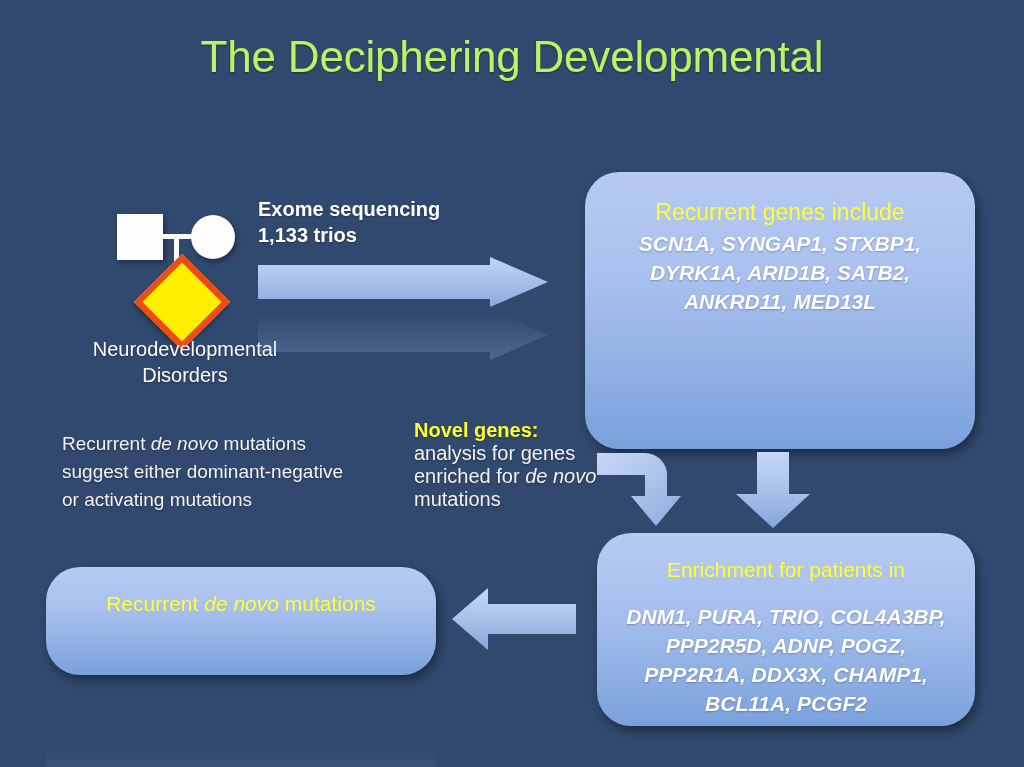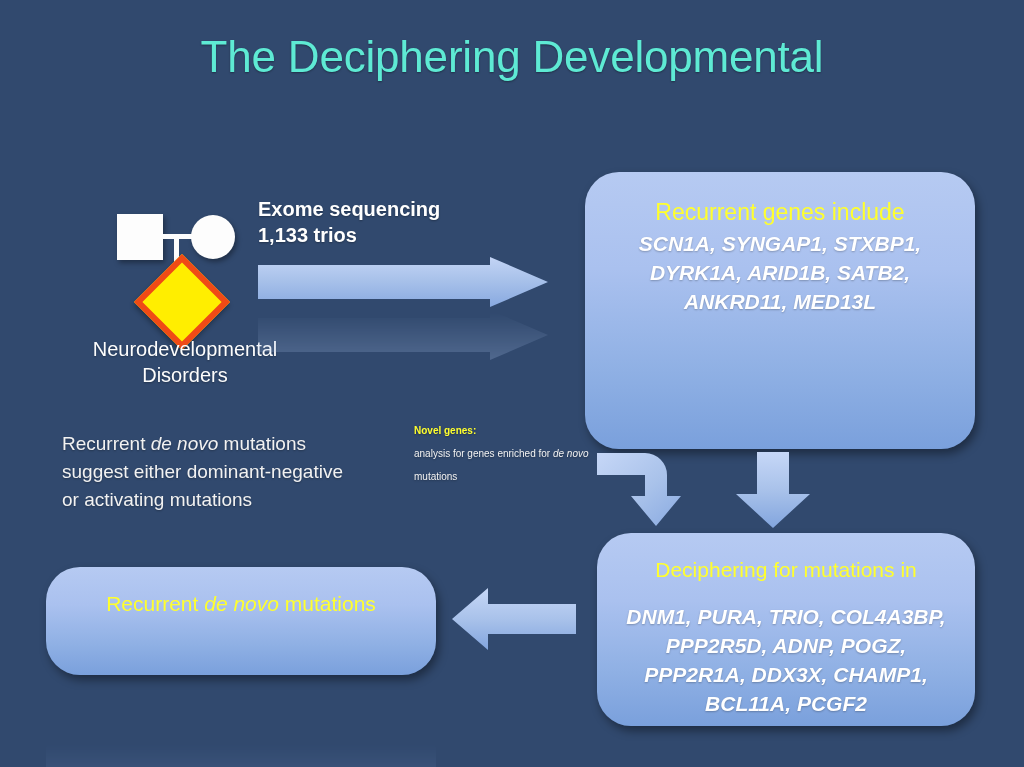--- a/index.html
+++ b/index.html
@@ -8,21 +8,21 @@
     background:#31496e;
     font-family:"Liberation Sans", sans-serif;
     overflow:hidden;
     position:relative;
   }
   .stage{position:absolute;inset:0;width:1024px;height:767px;overflow:hidden;}
 
   
   .title{
     position:absolute;left:0;top:28px;width:1024px;
-    text-align:center;color:#5eead4;
+    text-align:center;color:#bef264;
     font-size:44px;line-height:58px;font-weight:400;
     letter-spacing:-0.2px;
     text-shadow:0 1px 2px rgba(0,0,0,.35);
   }
   .title .l2{display:block;}
 
   
   .ped{position:absolute;left:100px;top:200px;width:170px;height:140px;}
   .ped .sq{
     position:absolute;left:17px;top:14px;width:46px;height:46px;
@@ -120,21 +120,21 @@
   .refl-enrich{left:597px;top:732px;width:378px;height:193px;}
 
   
   .txt-left{
     position:absolute;left:62px;top:430px;width:300px;
     color:#f2f2f2;font-size:19px;line-height:28px;
     text-align:left;text-shadow:0 1px 2px rgba(0,0,0,.3);
   }
   .txt-novel{
     position:absolute;left:414px;top:419px;width:190px;
-    color:#f2f2f2;font-size:10px;line-height:23px;
+    color:#f2f2f2;font-size:20px;line-height:23px;
     text-align:left;text-shadow:0 1px 2px rgba(0,0,0,.3);
   }
   .txt-novel .hd{color:#ffff2e;font-weight:700;}
 </style>
 </head>
 <body style="background: rgb(49, 73, 110);">
 
 <div class="stage">
 
   <div class="title">
@@ -217,21 +217,21 @@
           <stop offset="50%" stop-color="#a9c2ea"></stop>
           <stop offset="100%" stop-color="#82a5de"></stop>
         </linearGradient>
       </defs>
       <polygon points="21,0 53,0 53,42 74,42 37,76 0,42 21,42" fill="url(#gDown)"></polygon>
     </svg>
   </div>
 
   <div class="box box-enrich">
     <div class="bx-inner">
-      <div class="l1 yellow">Deciphering for mutations in</div>
+      <div class="l1 yellow">Enrichment for patients in</div>
       <div class="genes t-genes">
         <div>DNM1, PURA, TRIO, COL4A3BP,</div>
         <div>PPP2R5D, ADNP, POGZ,</div>
         <div>PPP2R1A, DDX3X, CHAMP1,</div>
         <div>BCL11A, PCGF2</div>
       </div>
     </div>
   </div>
 
   <div class="arrow-left">

